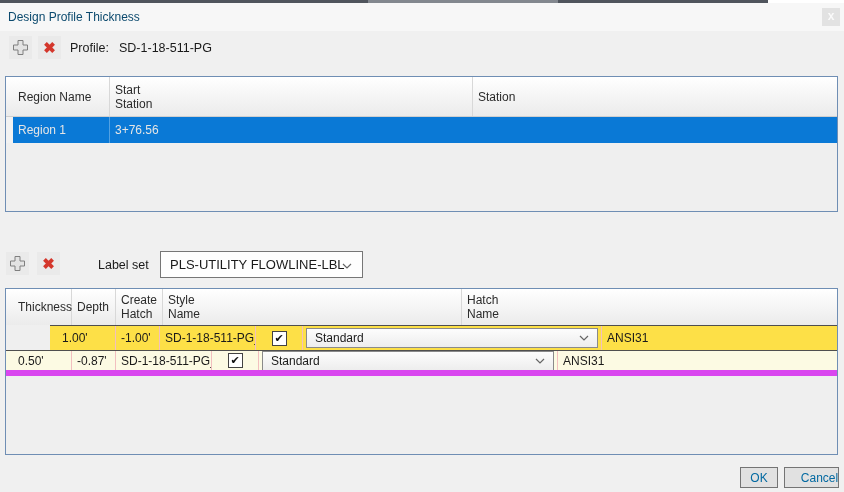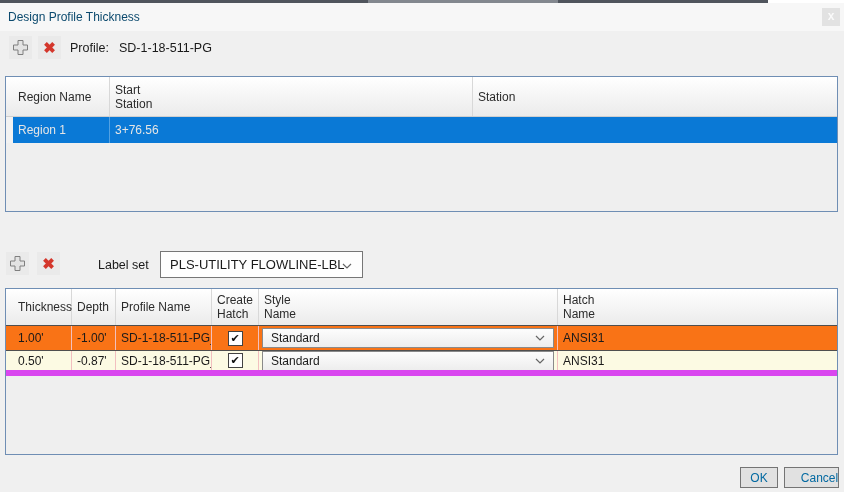--- a/index.html
+++ b/index.html
@@ -49,21 +49,21 @@
 
   
   .t2{top:288px;height:167px;}
   .t2 .ghead{height:36px;border-bottom:none;}
   .t2-row{display:flex;height:25px;border-top:1px solid #4f4f4f;box-sizing:border-box;}
   .t2-row.lastrow{border-bottom:6px solid #d946ef;height:26px;}
   .t2-row .cell{box-sizing:border-box;border-right:1px solid #f2bfbf;display:flex;align-items:center;
     padding-left:5px;color:#1a1a1a;overflow:hidden;white-space:nowrap;}
   .t2-row .cell.last{border-right:none;}
   .t2-row .cell.center{justify-content:center;padding-left:0;}
-  .row-green{background:#f97316;}
+  .row-green{background:#fde047;margin-left:44px;}
   .row-yellow{background:#fcfae3;}
   .checkbox{width:13px;height:13px;background:#ffffff;border:1px solid #424242;
     display:flex;align-items:center;justify-content:center;font-size:11px;line-height:1;color:#111;}
   .combo-cell{padding:2px 3px 2px 3px !important;}
   .row-combo{flex:1;height:20px;background:linear-gradient(#fdfdfd,#ededed);border:1px solid #8a8a8a;
     box-sizing:border-box;display:flex;align-items:center;padding-left:8px;position:relative;font-size:12px;}
   .row-combo .chev{position:absolute;right:8px;top:6px;}
 
   
   .labelset-combo{position:absolute;left:160px;top:251px;width:203px;height:27px;background:#fefefe;
@@ -156,23 +156,20 @@
 
   <div class="grid t2">
     <div class="ghead">
       <div class="gutter w-g"></div>
       <div class="hcell w-thick">
         <span>Thickness</span>
       </div>
       <div class="hcell w-depth">
         <span>Depth</span>
       </div>
-      <div class="hcell w-prof">
-        <span>Profile Name</span>
-      </div>
       <div class="hcell w-hatchck">
         <span>Create</span>
         <span>Hatch</span>
       </div>
       <div class="hcell w-style">
         <span>Style</span>
         <span>Name</span>
       </div>
       <div class="hcell w-hatchnm last">
         <span>Hatch</span>

